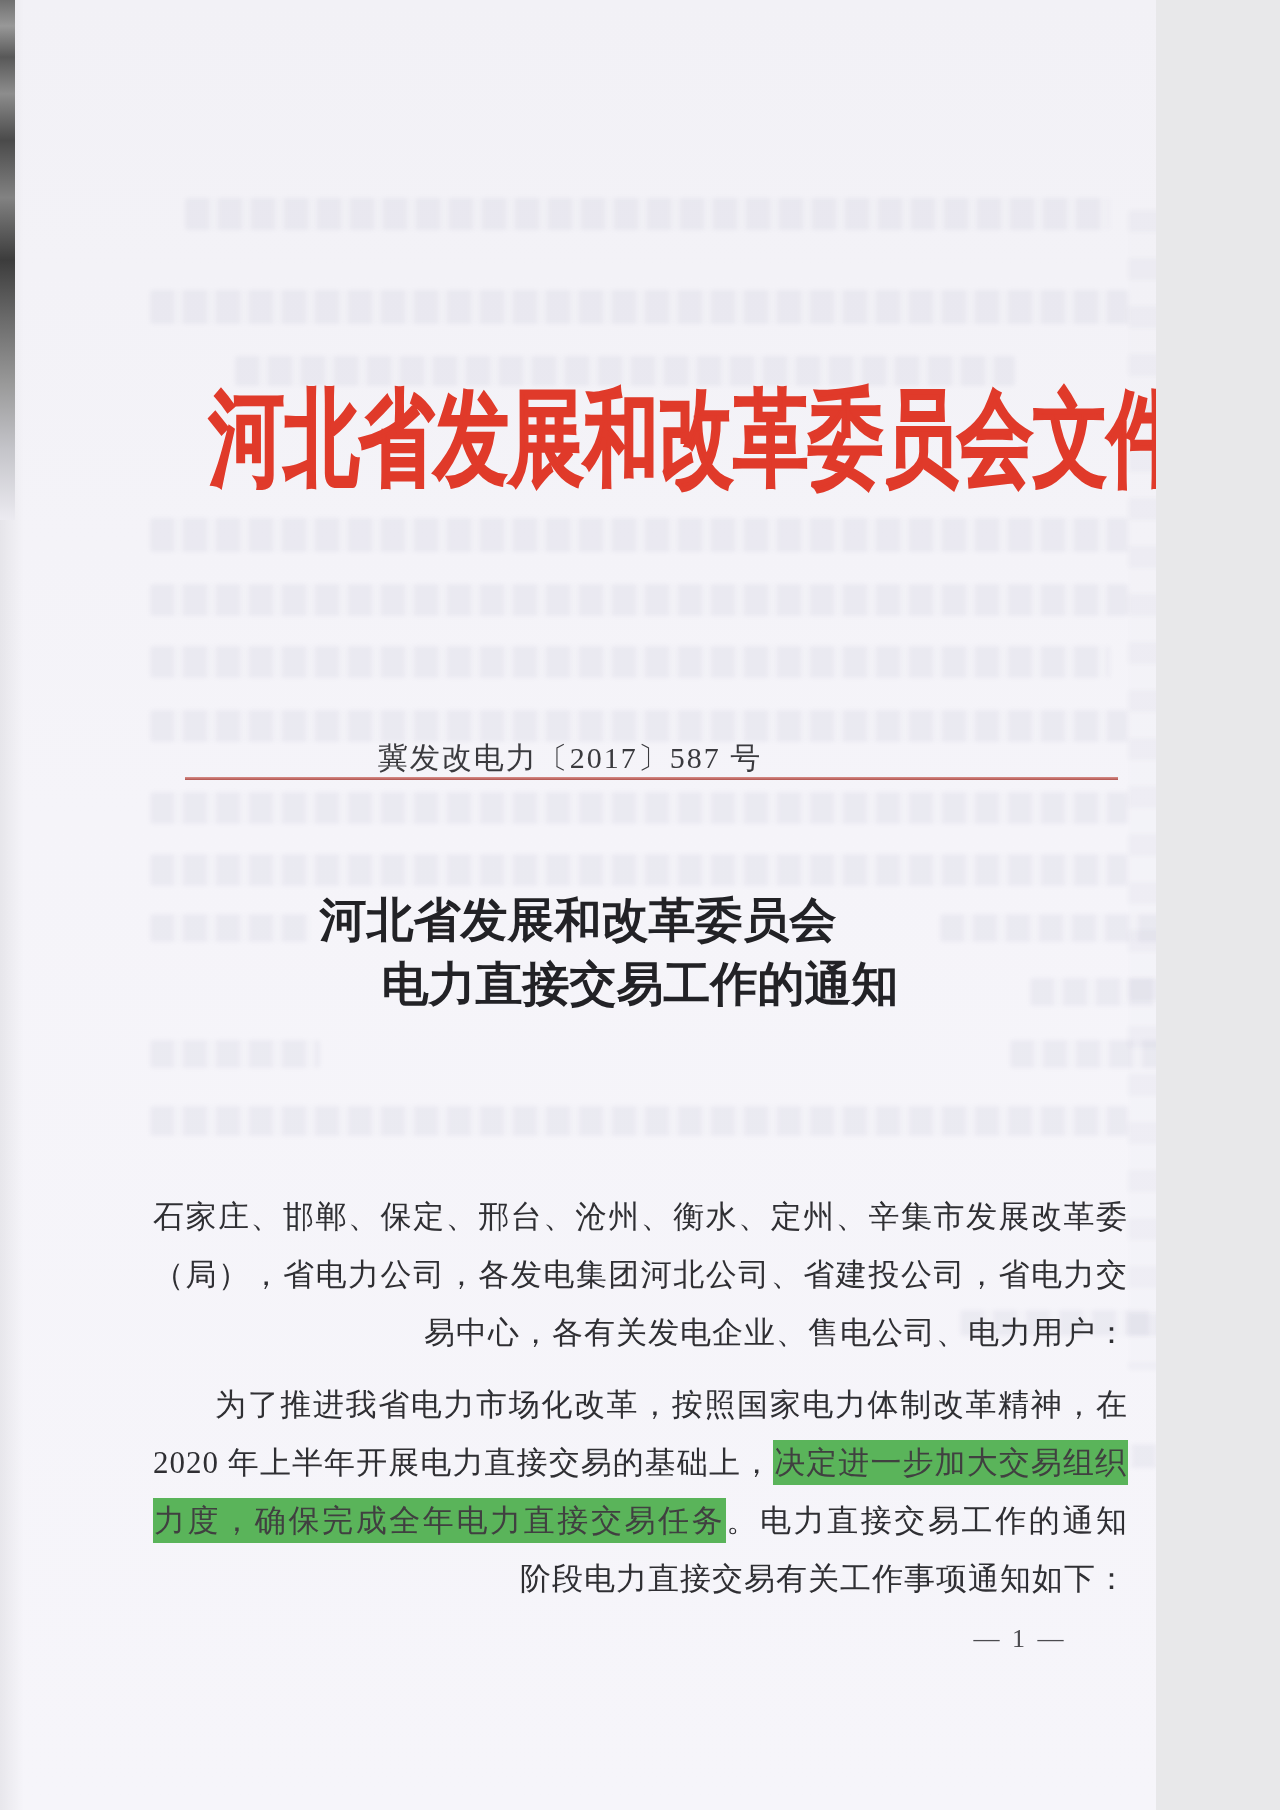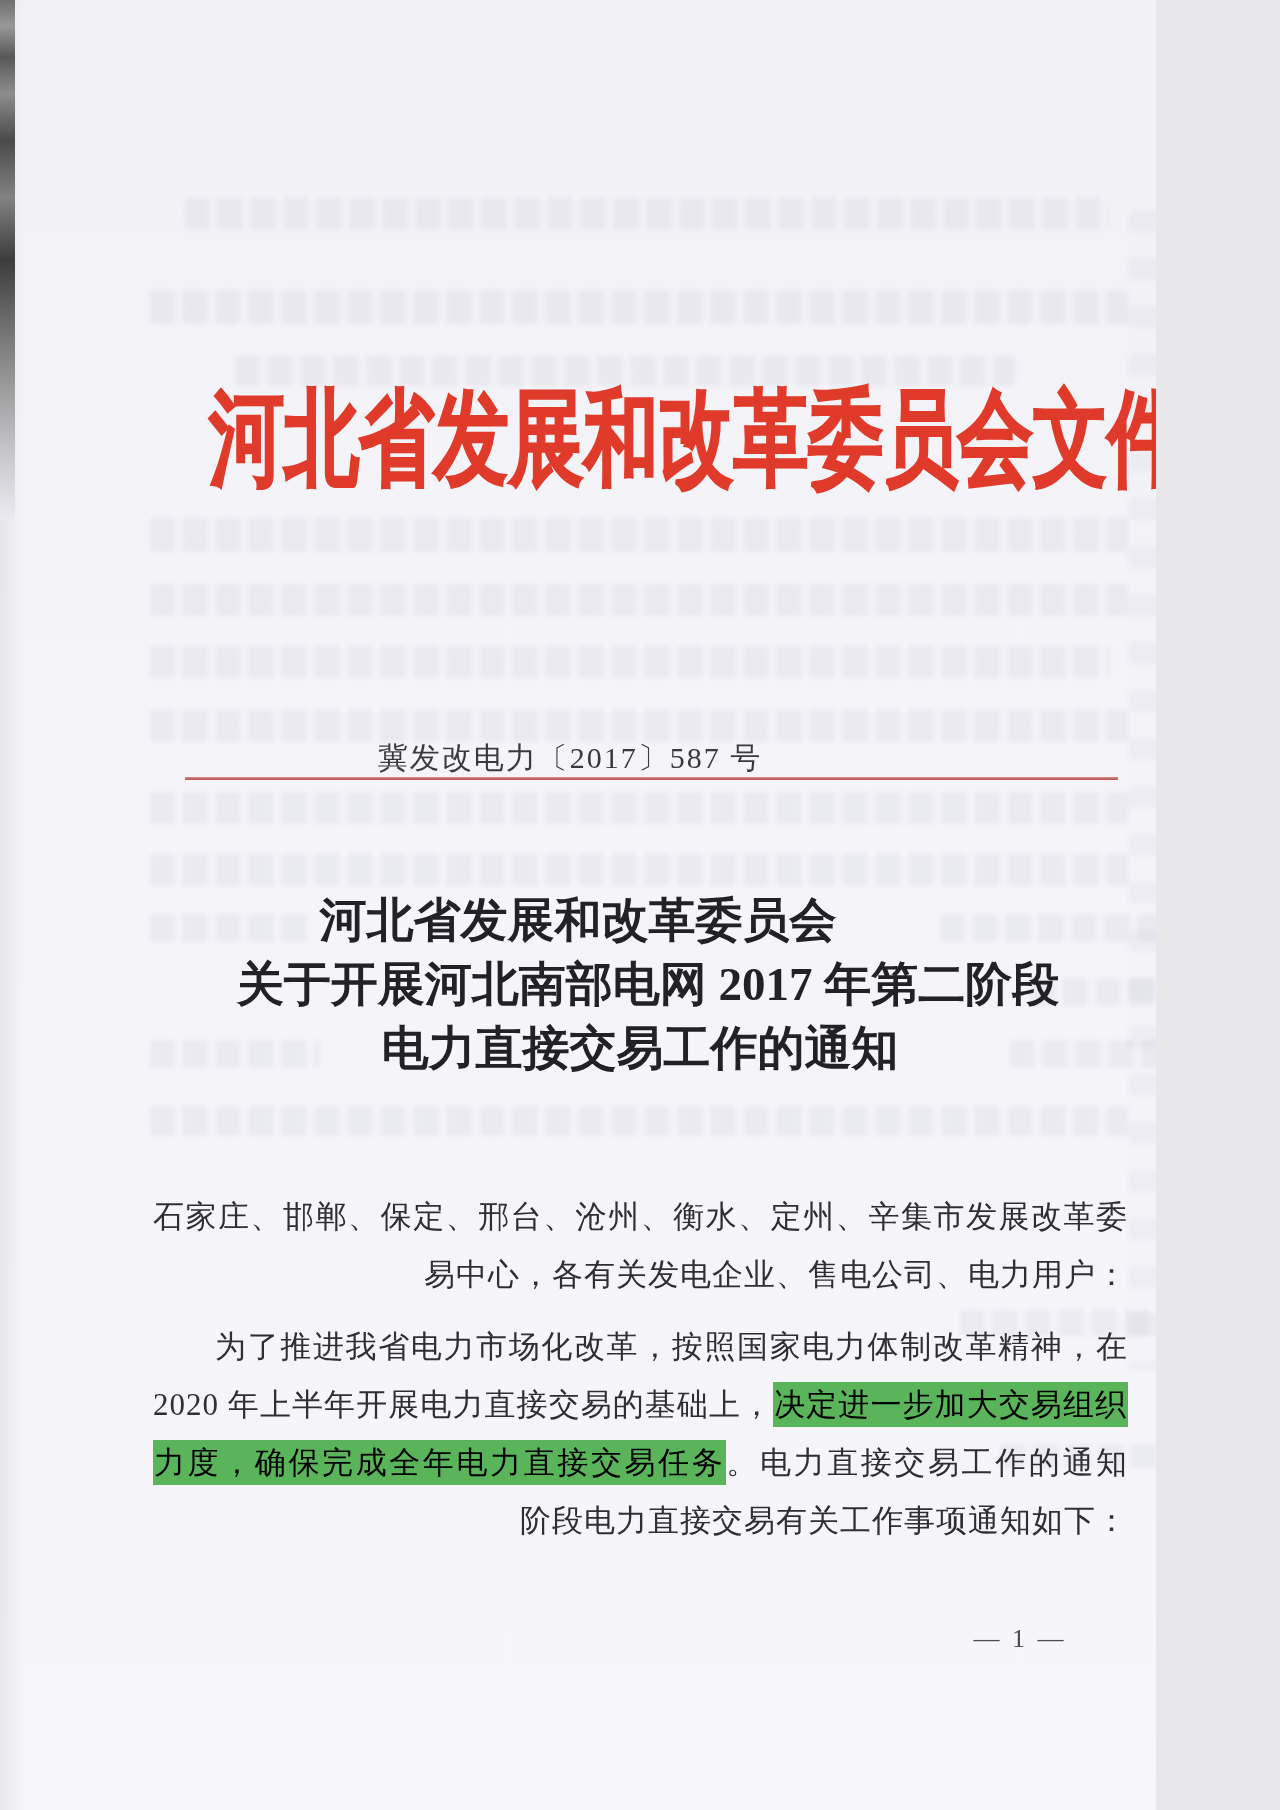--- a/index.html
+++ b/index.html
@@ -33,21 +33,21 @@
   .notice-title{position:absolute;top:888px;left:150px;width:980px;text-align:center;
     font-weight:bold;color:var(--ink,#222226);font-size:47px;line-height:64px;}
   .notice-title .t1{position:relative;left:-62px;}
   .notice-title .t2{position:relative;left:8px;}
   
   .docbody{position:absolute;top:1188px;left:153px;width:975px;
     font-size:31px;line-height:58px;letter-spacing:1px;color:#2f2f33;}
   .bl{min-height:58px;text-align:right;}
   .just{text-align:justify;text-align-last:justify;}
   .indent{text-indent:62px;margin-top:14px;}
-  .hl{background:var(--highlight-green,#5ab45a);color:#000000;padding:5px 1px;}
+  .hl{background:var(--highlight-green,#5ab45a);color:#404040;padding:5px 1px;}
   
   .pagenum{position:absolute;top:1624px;left:900px;width:240px;text-align:center;
     font-size:26px;letter-spacing:3px;color:#4b4b4f;}
 </style>
 </head>
 <body>
 
 <main class="page">
 
   <div class="edge-band"></div>
@@ -73,26 +73,26 @@
   <div class="bleed-v" style="top:210px;left:1128px;width:58px;height:1160px"></div>
 
   <h1 class="agency"><span class="agency-inner">河北省发展和改革委员会文件</span></h1>
 
   <div class="docnum">冀发改电力〔2017〕587 号</div>
 
   <div class="redline"></div>
 
   <div class="notice-title">
     <div class="t1">河北省发展和改革委员会</div>
-    <div class="t2">关于开展河北南部电网 2017 年第二阶段</div>
     <div class="t3">电力直接交易工作的通知</div>
   </div>
 
   <div class="docbody">
     <div class="bl just">石家庄、邯郸、保定、邢台、沧州、衡水、定州、辛集市发展改革委</div>
+    <div class="bl just">（局），省电力公司，各发电集团河北公司、省建投公司，省电力交</div>
     <div class="bl">易中心，各有关发电企业、售电公司、电力用户：</div>
     <div class="bl just indent">为了推进我省电力市场化改革，按照国家电力体制改革精神，在</div>
     <div class="bl just"><span>2020 年上半年开展电力直接交易的基础上，</span><span class="hl">决定进一步加大交易组织</span></div>
     <div class="bl just"><span class="hl">力度，确保完成全年电力直接交易任务</span><span>。电力直接交易工作的通知</span></div>
     <div class="bl">阶段电力直接交易有关工作事项通知如下：</div>
   </div>
 
   <div class="pagenum">— 1 —</div>
 
 </main>

